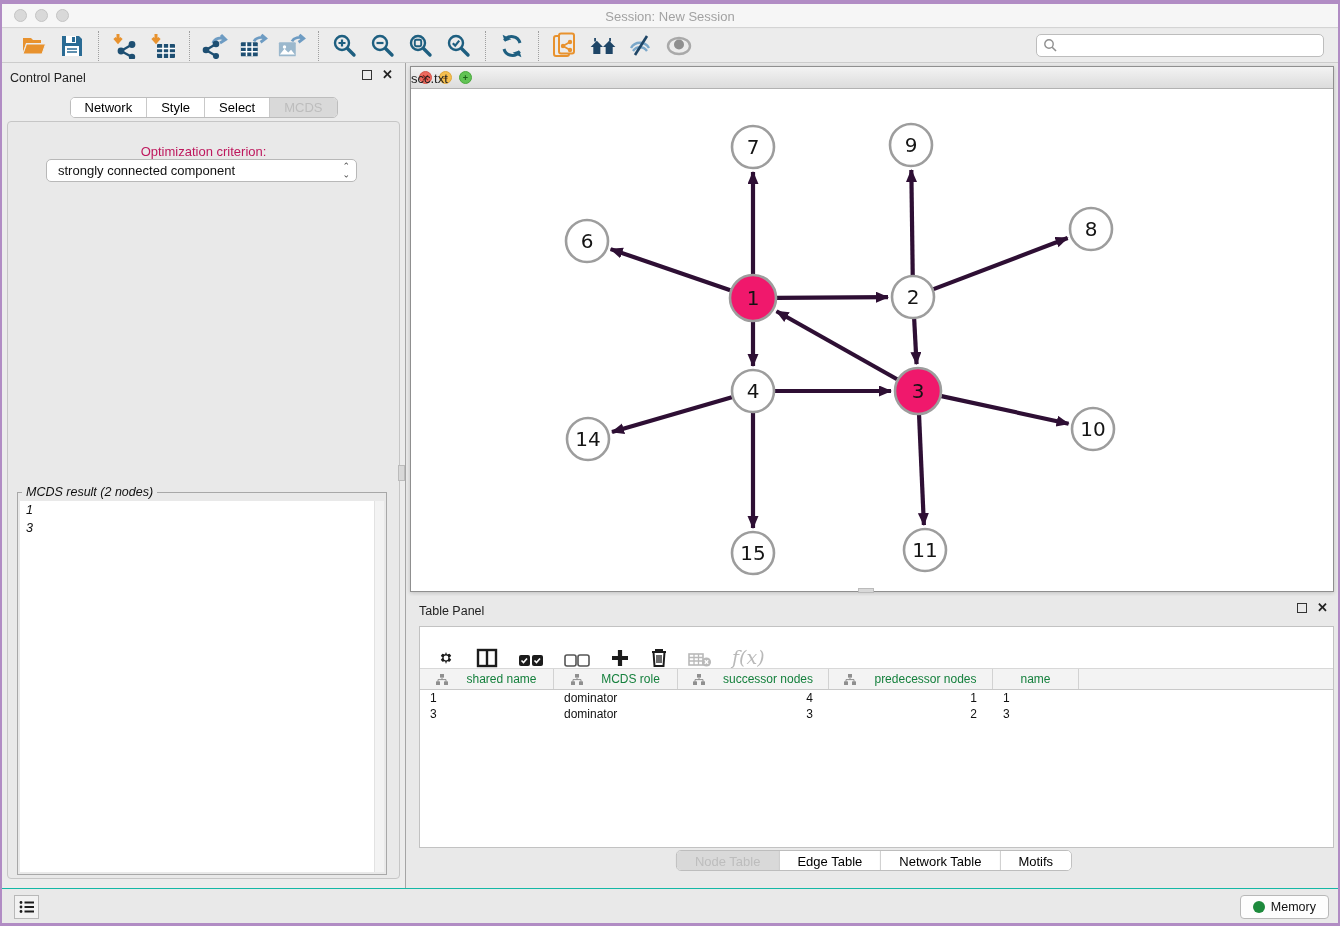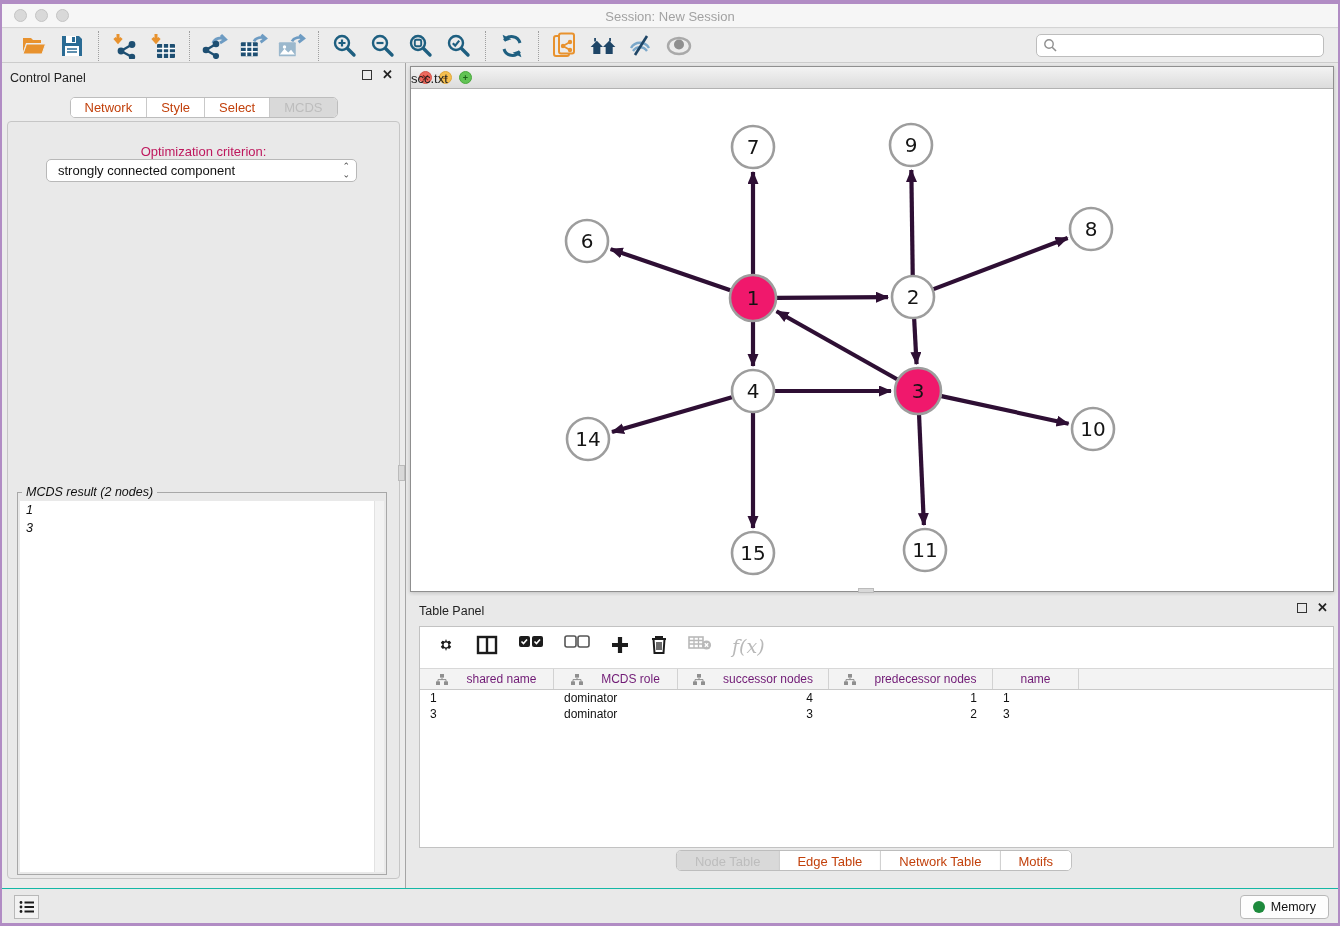--- a/index.html
+++ b/index.html
@@ -35,21 +35,21 @@
   .workspace { position:absolute; top:63px; left:0; width:1336px; height:825px; background:#e9e9e9; }
 
   
   .control-panel { position:absolute; left:0; top:0; width:404px; height:825px; border-right:1px solid #a5a5a5; background:#ececec; }
   .panel-head { position:absolute; top:8px; left:8px; font-size:12.5px; color:#222; }
   .panel-btns { position:absolute; top:7px; right:12px; display:flex; gap:10px; align-items:center; }
   .ic-float { width:10px; height:10px; border:1.5px solid #333; display:inline-block; }
   .ic-close { font-size:13px; font-weight:bold; color:#222; line-height:10px; }
 
   .seg { display:flex; border:1px solid #bdbdbd; border-radius:5px; overflow:hidden; background:#fff; height:21px; }
-  .seg-btn { border:none; background:#fff; color:#c2410c; font-size:13px; padding:0 14px; border-right:1px solid #c9c9c9; font-family:"Liberation Sans",sans-serif; cursor:default; }
+  .seg-btn { border:none; background:#fff; color:#000000; font-size:13px; padding:0 14px; border-right:1px solid #c9c9c9; font-family:"Liberation Sans",sans-serif; cursor:default; }
   .seg-btn:last-child { border-right:none; }
   .seg-btn.sel { background:#d9d9d9; color:#bdbdbd; }
   .cp-tabs { position:absolute; top:34px; left:50%; transform:translateX(-50%); }
 
   .cp-box { position:absolute; top:58px; left:5px; width:393px; height:758px; background:#e9e9e9; border:1px solid #c6c6c6; border-radius:4px; }
   .opt-label { position:absolute; top:22px; width:100%; text-align:center; font-size:13px; color:#be185d; }
   .dropdown { position:absolute; top:37px; left:38px; width:311px; height:23px; background:#fff; border:1px solid #b8b8b8; border-radius:5px; display:flex; align-items:center; padding-left:11px; font-size:13px; color:#111; }
   .dd-spin { position:absolute; right:6px; top:2px; display:flex; flex-direction:column; line-height:8px; font-size:9px; color:#444; }
   .cp-buttons { position:absolute; top:69px; width:100%; display:flex; justify-content:center; gap:14px; }
   .btn { height:22px; background:#fff; border:1px solid #b8b8b8; border-radius:5px; font-size:13px; color:#111; padding:0 16px; font-family:"Liberation Sans",sans-serif; cursor:default; }
@@ -71,26 +71,26 @@
   .net-canvas { position:absolute; top:23px; left:1px; }
 
   .splitter-v { position:absolute; left:396px; top:402px; width:7px; height:16px; background:#d8d8d8; border:1px solid #bbb; }
   .splitter-h { position:absolute; left:856px; top:525px; width:16px; height:5px; background:#d8d8d8; border:1px solid #bbb; }
 
   
   .table-panel { position:absolute; left:408px; top:533px; width:928px; height:292px; background:#e9e9e9; }
   .tp-head { position:absolute; top:8px; left:9px; font-size:12.5px; color:#222; }
   .tp-btns { position:absolute; top:7px; right:10px; display:flex; gap:10px; align-items:center; }
   .tp-box { position:absolute; left:9px; top:30px; width:915px; height:222px; background:#fff; border:1px solid #c2c2c2; }
-  .tp-toolbar { height:42px; border-bottom:1px solid #d8d8d8; display:flex; align-items:flex-start; gap:20px; padding:8px 16px; }
+  .tp-toolbar { height:42px; border-bottom:1px solid #d8d8d8; display:flex; align-items:flex-end; gap:20px; padding:0 16px; }
   .tp-ic { display:flex; align-items:center; justify-content:center; }
   .fx { font-family:"DejaVu Serif", serif; font-style:italic; font-size:19px; color:#b9b9b9; }
 
   .tbl-header { display:flex; height:21px; border-bottom:1px solid #c9c9c9; background:#f3f3f3; }
-  .th { display:flex; align-items:center; justify-content:center; gap:18px; font-size:12px; color:#701a75; border-right:1px solid #d2d2d2; }
+  .th { display:flex; align-items:center; justify-content:center; gap:18px; font-size:12px; color:#15803d; border-right:1px solid #d2d2d2; }
   .c1{width:134px} .c2{width:124px} .c3{width:151px} .c4{width:164px} .c5{width:86px}
   .tbl-row { display:flex; height:16px; }
   .td { font-size:12px; color:#111; line-height:16px; }
   .td.left{ text-align:left; padding-left:10px; }
   .td.right{ text-align:right; padding-right:16px; }
 
   .tp-tabs { position:absolute; bottom:17px; left:50%; transform:translateX(-50%); }
   .seg-btn.tp { padding:0 18px; height:21px; }
 
   

